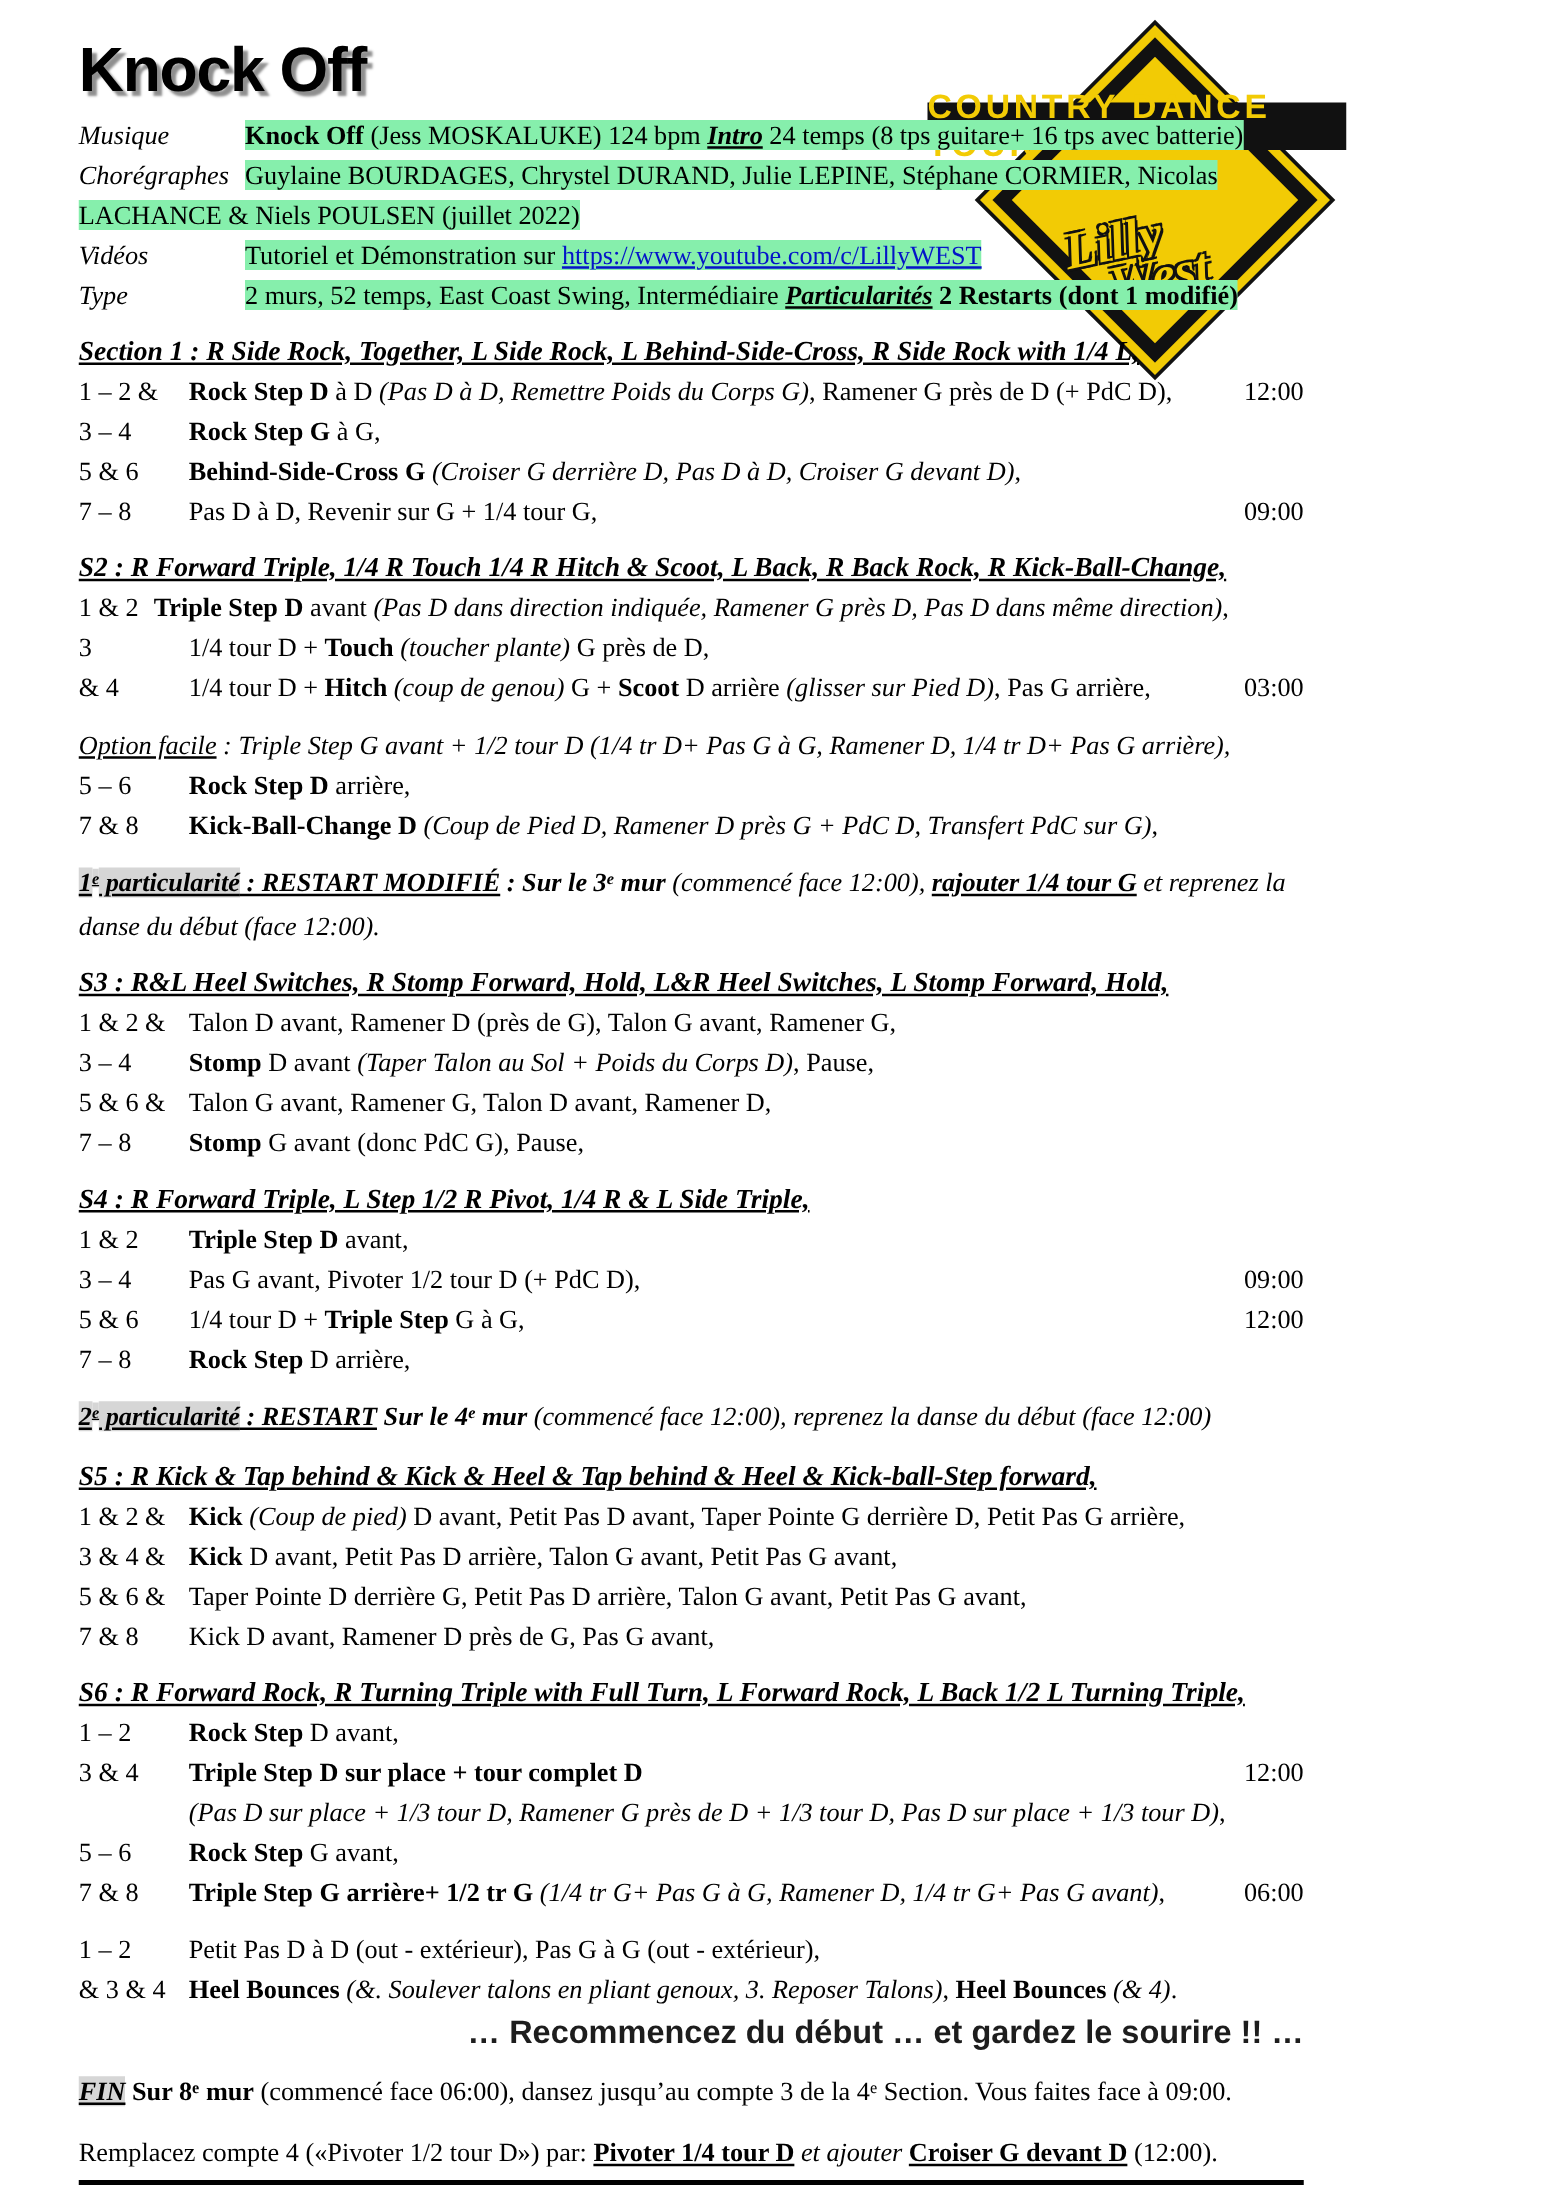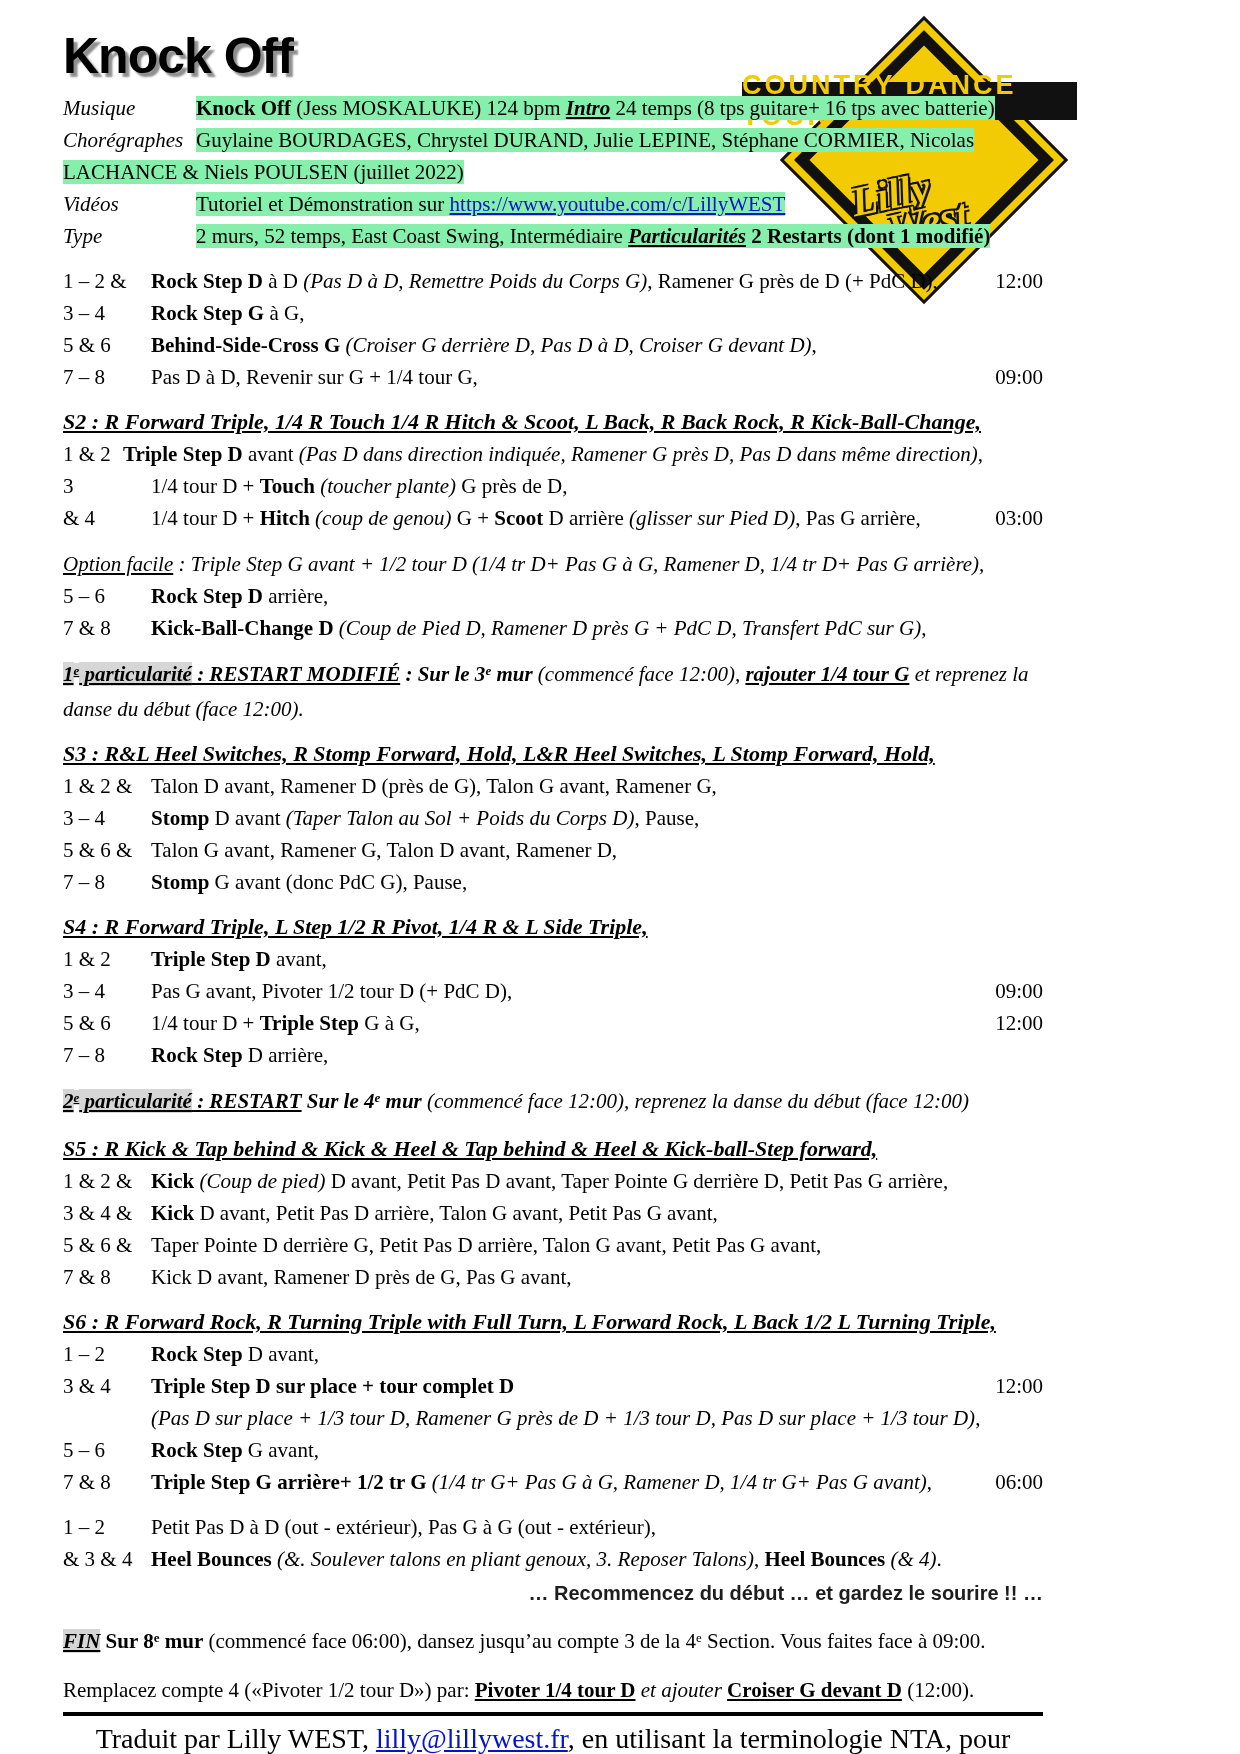--- a/index.html
+++ b/index.html
@@ -29,21 +29,21 @@
 
   
   .sg.b{font-weight:bold;}
   .sg.it{font-style:italic;}
   .sg.un{text-decoration:underline;}
   .sg.sup{font-size:0.62em;position:relative;top:-0.45em;}
   .sg.hl{background:var(--hl,#d6d6d6);}
   .sg.lk{color:var(--link,#0414c8);text-decoration:underline;cursor:pointer;}
   .sg.sans{font-family:"Liberation Sans",sans-serif;font-size:0.95em;}
 
-  .closing{font-family:"Liberation Sans",sans-serif;font-weight:bold;font-size:20px;
+  .closing{font-family:"Liberation Sans",sans-serif;font-weight:bold;font-size:26px;
            text-align:right;color:#1d1d1d;line-height:36px;}
   .rule{height:4px;background:#000;margin:6px 0 8px 0;}
   .footer{text-align:center;font-size:28px;line-height:30px;}
 
   
   .logo{position:absolute;left:742px;top:26px;width:335px;height:252px;z-index:1;}
   .diamond{position:absolute;left:90px;top:42px;width:162px;height:162px;
            background:var(--yellow,#F2CB05);border:11px solid #111;
            outline:7px solid var(--yellow,#F2CB05);box-shadow:0 0 0 10px #111;
            transform:rotate(45deg);}
@@ -77,20 +77,21 @@
 
     <div id="info-lines">
         <div class="info-line"><span class="info-label">Musique</span><span class="info-value"><span class="sg b">Knock Off</span><span class="sg"> (Jess MOSKALUKE) 124 bpm </span><span class="sg b it un">Intro</span><span class="sg"> 24 temps (8 tps guitare+ 16 tps avec batterie)</span></span></div>
         <div class="info-line"><span class="info-label">Chorégraphes</span><span class="info-value"><span class="sg">Guylaine BOURDAGES, Chrystel DURAND, Julie LEPINE, Stéphane CORMIER, Nicolas LACHANCE &amp; Niels POULSEN (juillet 2022)</span></span></div>
         <div class="info-line"><span class="info-label">Vidéos</span><span class="info-value"><span class="sg">Tutoriel et Démonstration sur </span><a class="sg lk">https://www.youtube.com/c/LillyWEST</a></span></div>
         <div class="info-line"><span class="info-label">Type</span><span class="info-value"><span class="sg">2 murs, 52 temps, East Coast Swing, Intermédiaire </span><span class="sg b it un">Particularités</span><span class="sg b"> 2 Restarts (dont 1 modifié)</span></span></div>
       </div>
 
     <div id="sections">
         <div class="section">
+          <div class="sec-header">Section 1 : R Side Rock, Together, L Side Rock, L Behind-Side-Cross, R Side Rock with 1/4 L,</div>
           <div class="row">
             <span class="count">1 – 2 &amp;</span>
             <span class="desc"><span class="sg b">Rock Step D</span><span class="sg"> à D </span><span class="sg it">(Pas D à D, Remettre Poids du Corps G)</span><span class="sg">, Ramener G près de D (+ PdC D),</span></span>
             <span class="facing">12:00</span>
           </div>
           <div class="row">
             <span class="count">3 – 4</span>
             <span class="desc"><span class="sg b">Rock Step G</span><span class="sg"> à G,</span></span>
           </div>
           <div class="row">

